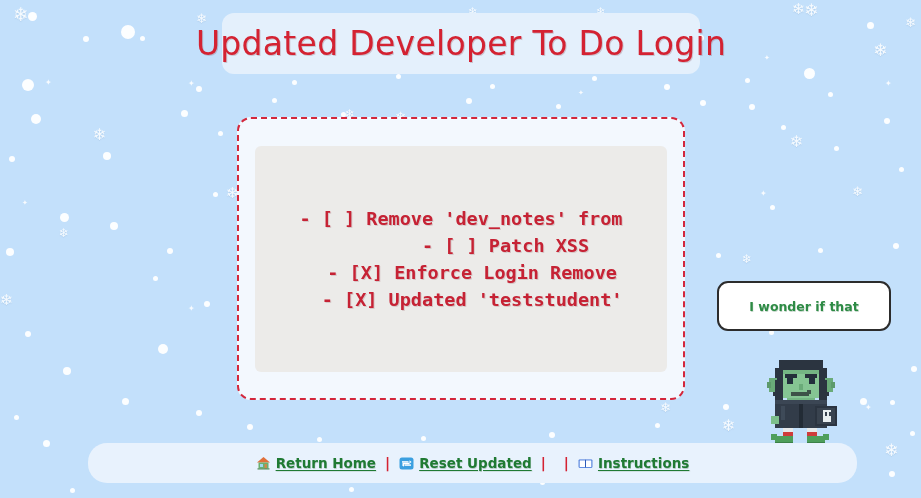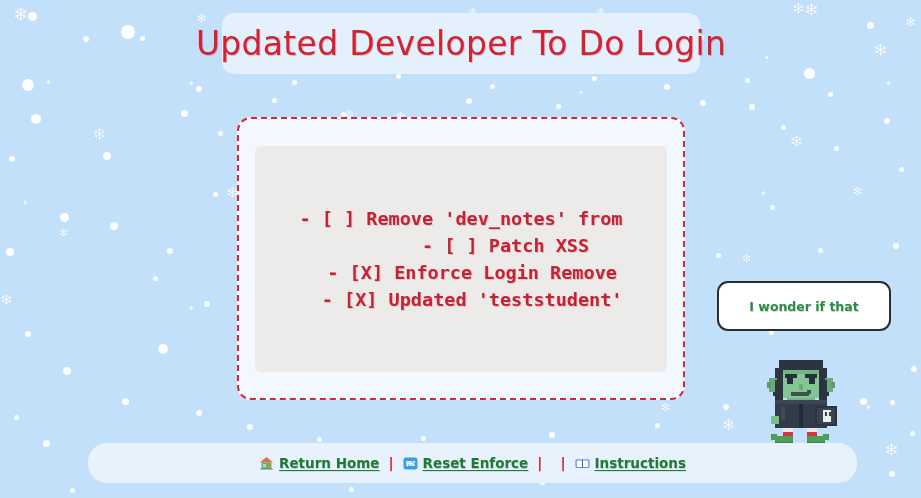--- a/index.html
+++ b/index.html
@@ -430,21 +430,21 @@
         <svg width="15" height="15" viewBox="0 0 15 15">
           <rect x="0.5" y="1.5" width="14" height="12" rx="2.5" fill="#3a9fe0"></rect>
           <path d="M3.5 6.5 h7 v1.8 h-7 z" fill="#ffffff"></path>
           <path d="M3.5 4.7 h7 l0 1.8 h-7 z" fill="#3a9fe0"></path>
           <path d="M3 5.2 h6.5 v1.4 h-6.5 z" fill="#ffffff"></path>
           <polygon points="10.5,4.3 12.6,5.9 10.5,7.5" fill="#ffffff"></polygon>
           <path d="M5.5 8.4 h6.5 v1.4 h-6.5 z" fill="#ffffff"></path>
           <polygon points="5,7.6 2.8,9.1 5,10.7" fill="#ffffff"></polygon>
         </svg>
       </span>
-      <span class="flabel">Reset Enforce</span>
+      <span class="flabel">Reset Updated</span>
     </span>
     <span class="sep">|</span>
 
     <span class="sep">|</span>
 
     <span class="footer-link">
       <span class="footer-icon">
         <svg width="15" height="15" viewBox="0 0 15 15">
           <rect x="0.6" y="3.5" width="13.8" height="8.2" rx="1" fill="#3a6fd8"></rect>
           <rect x="1.6" y="4.4" width="5.4" height="6.6" fill="#ffffff"></rect>

